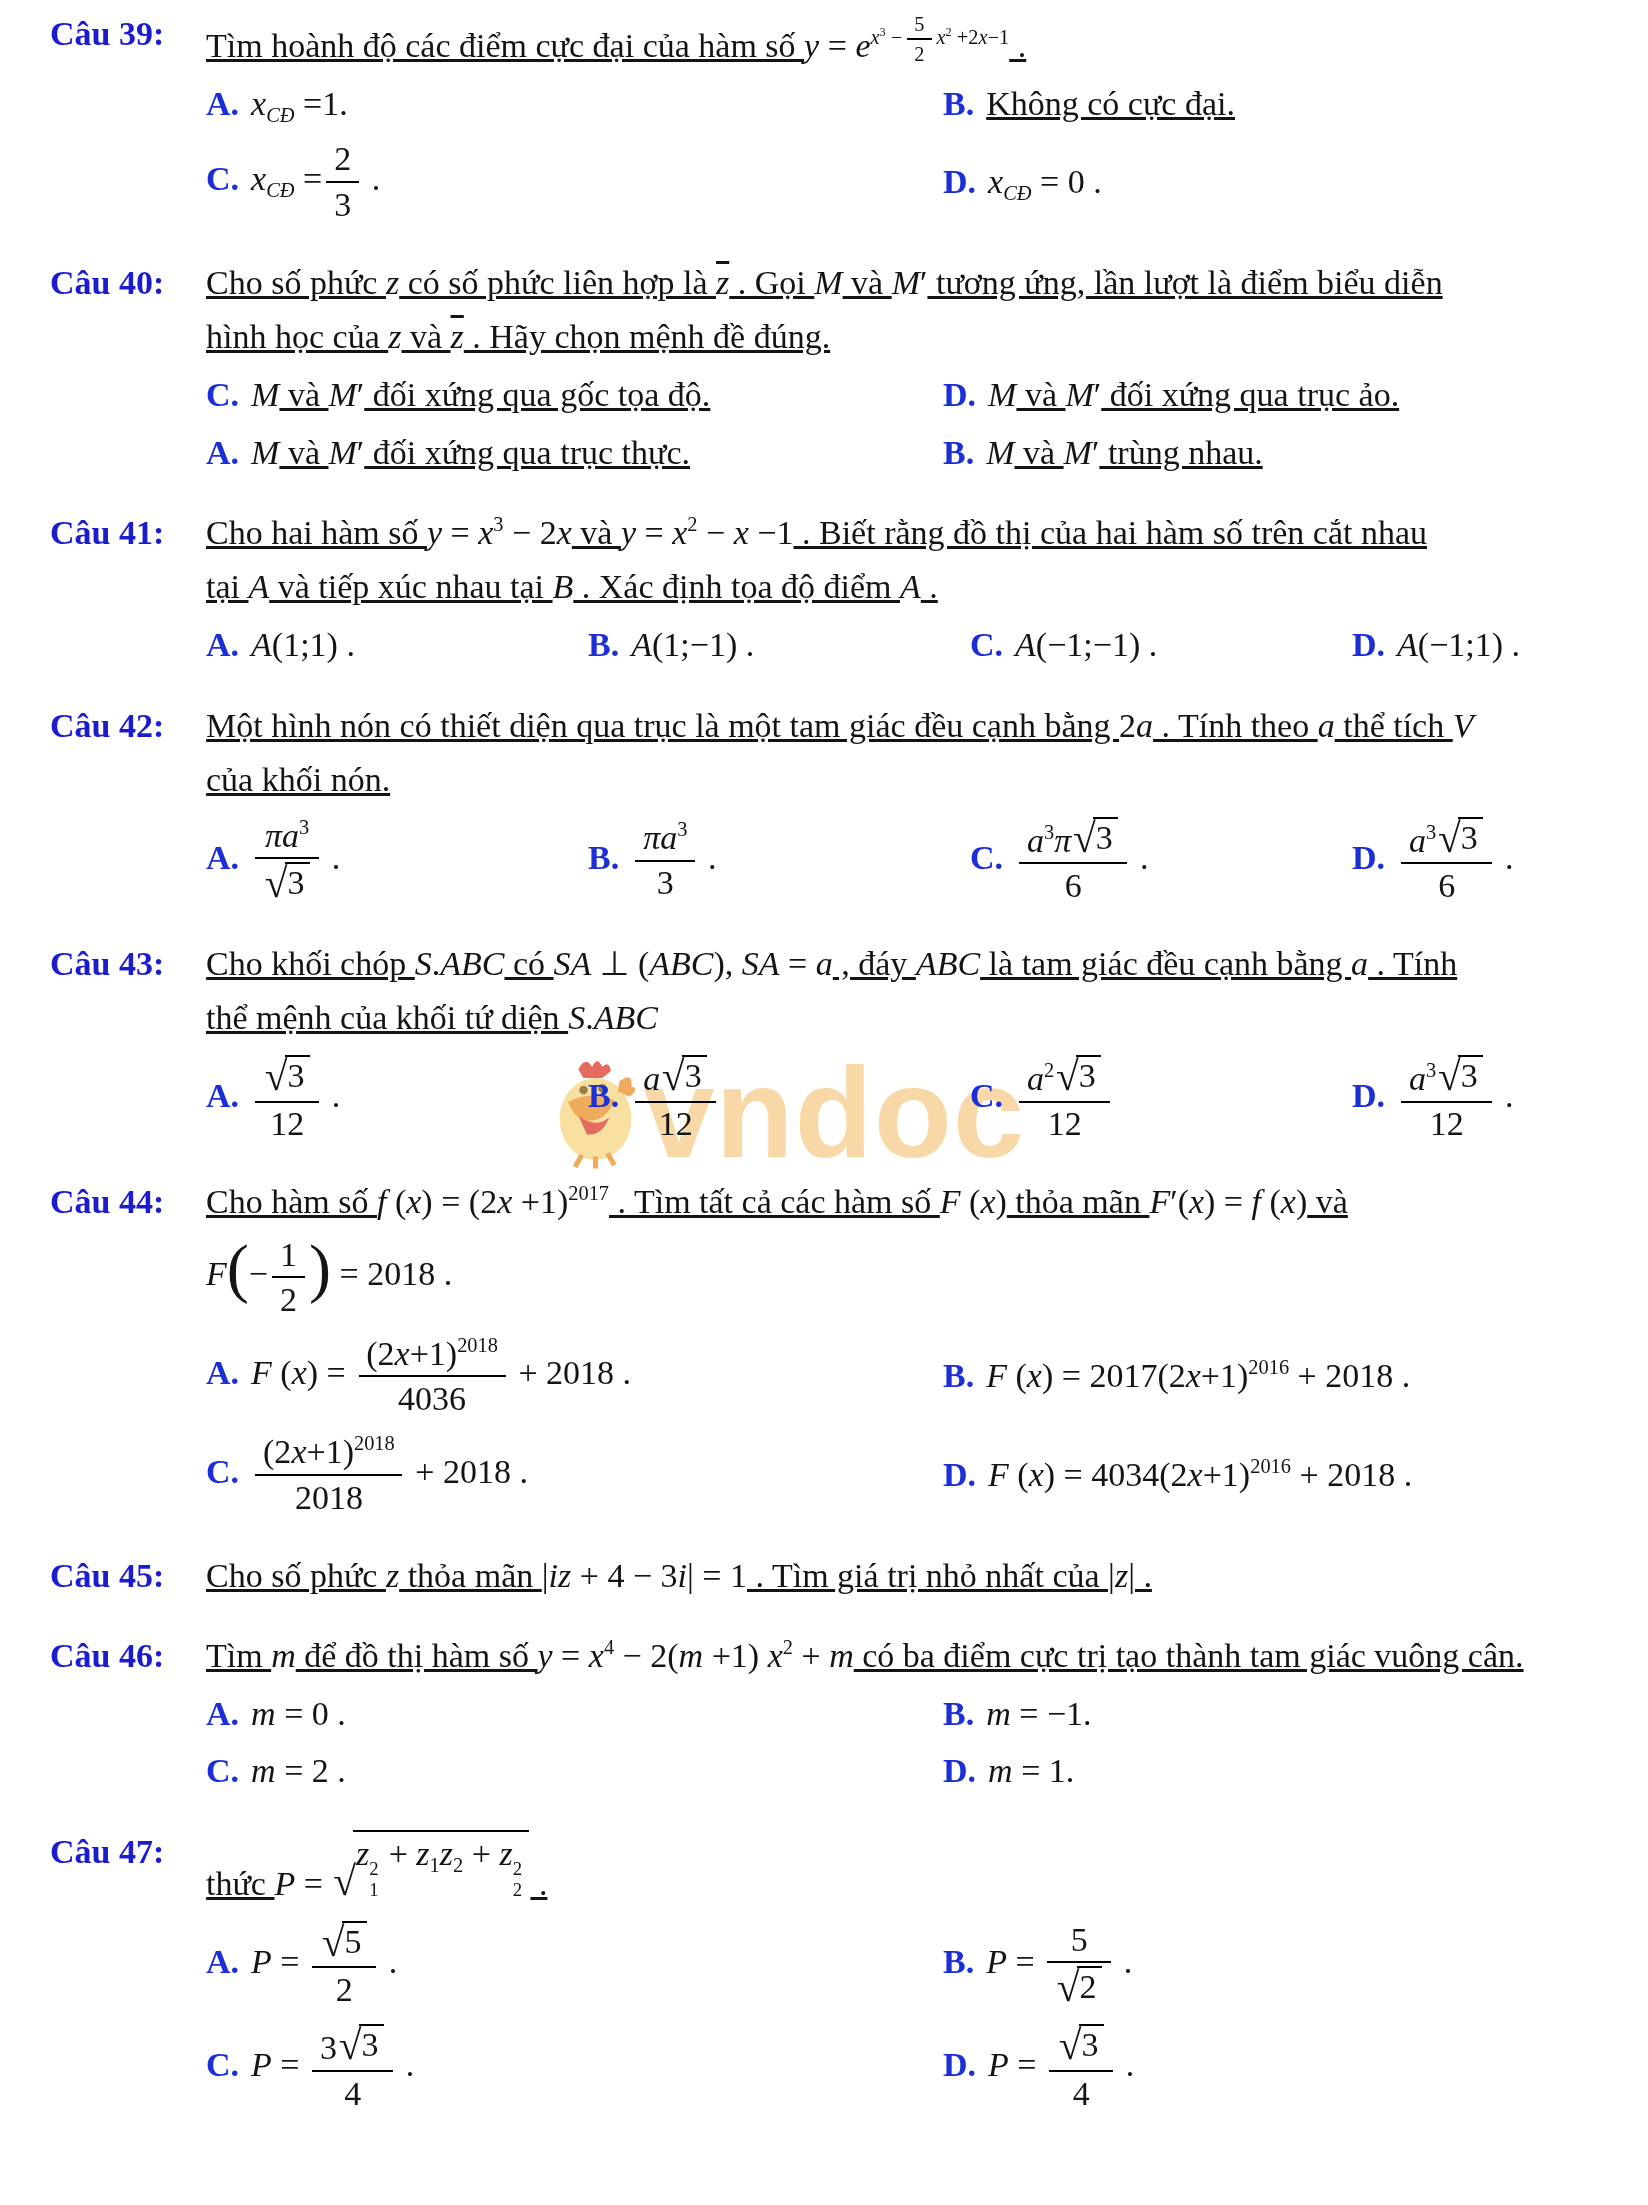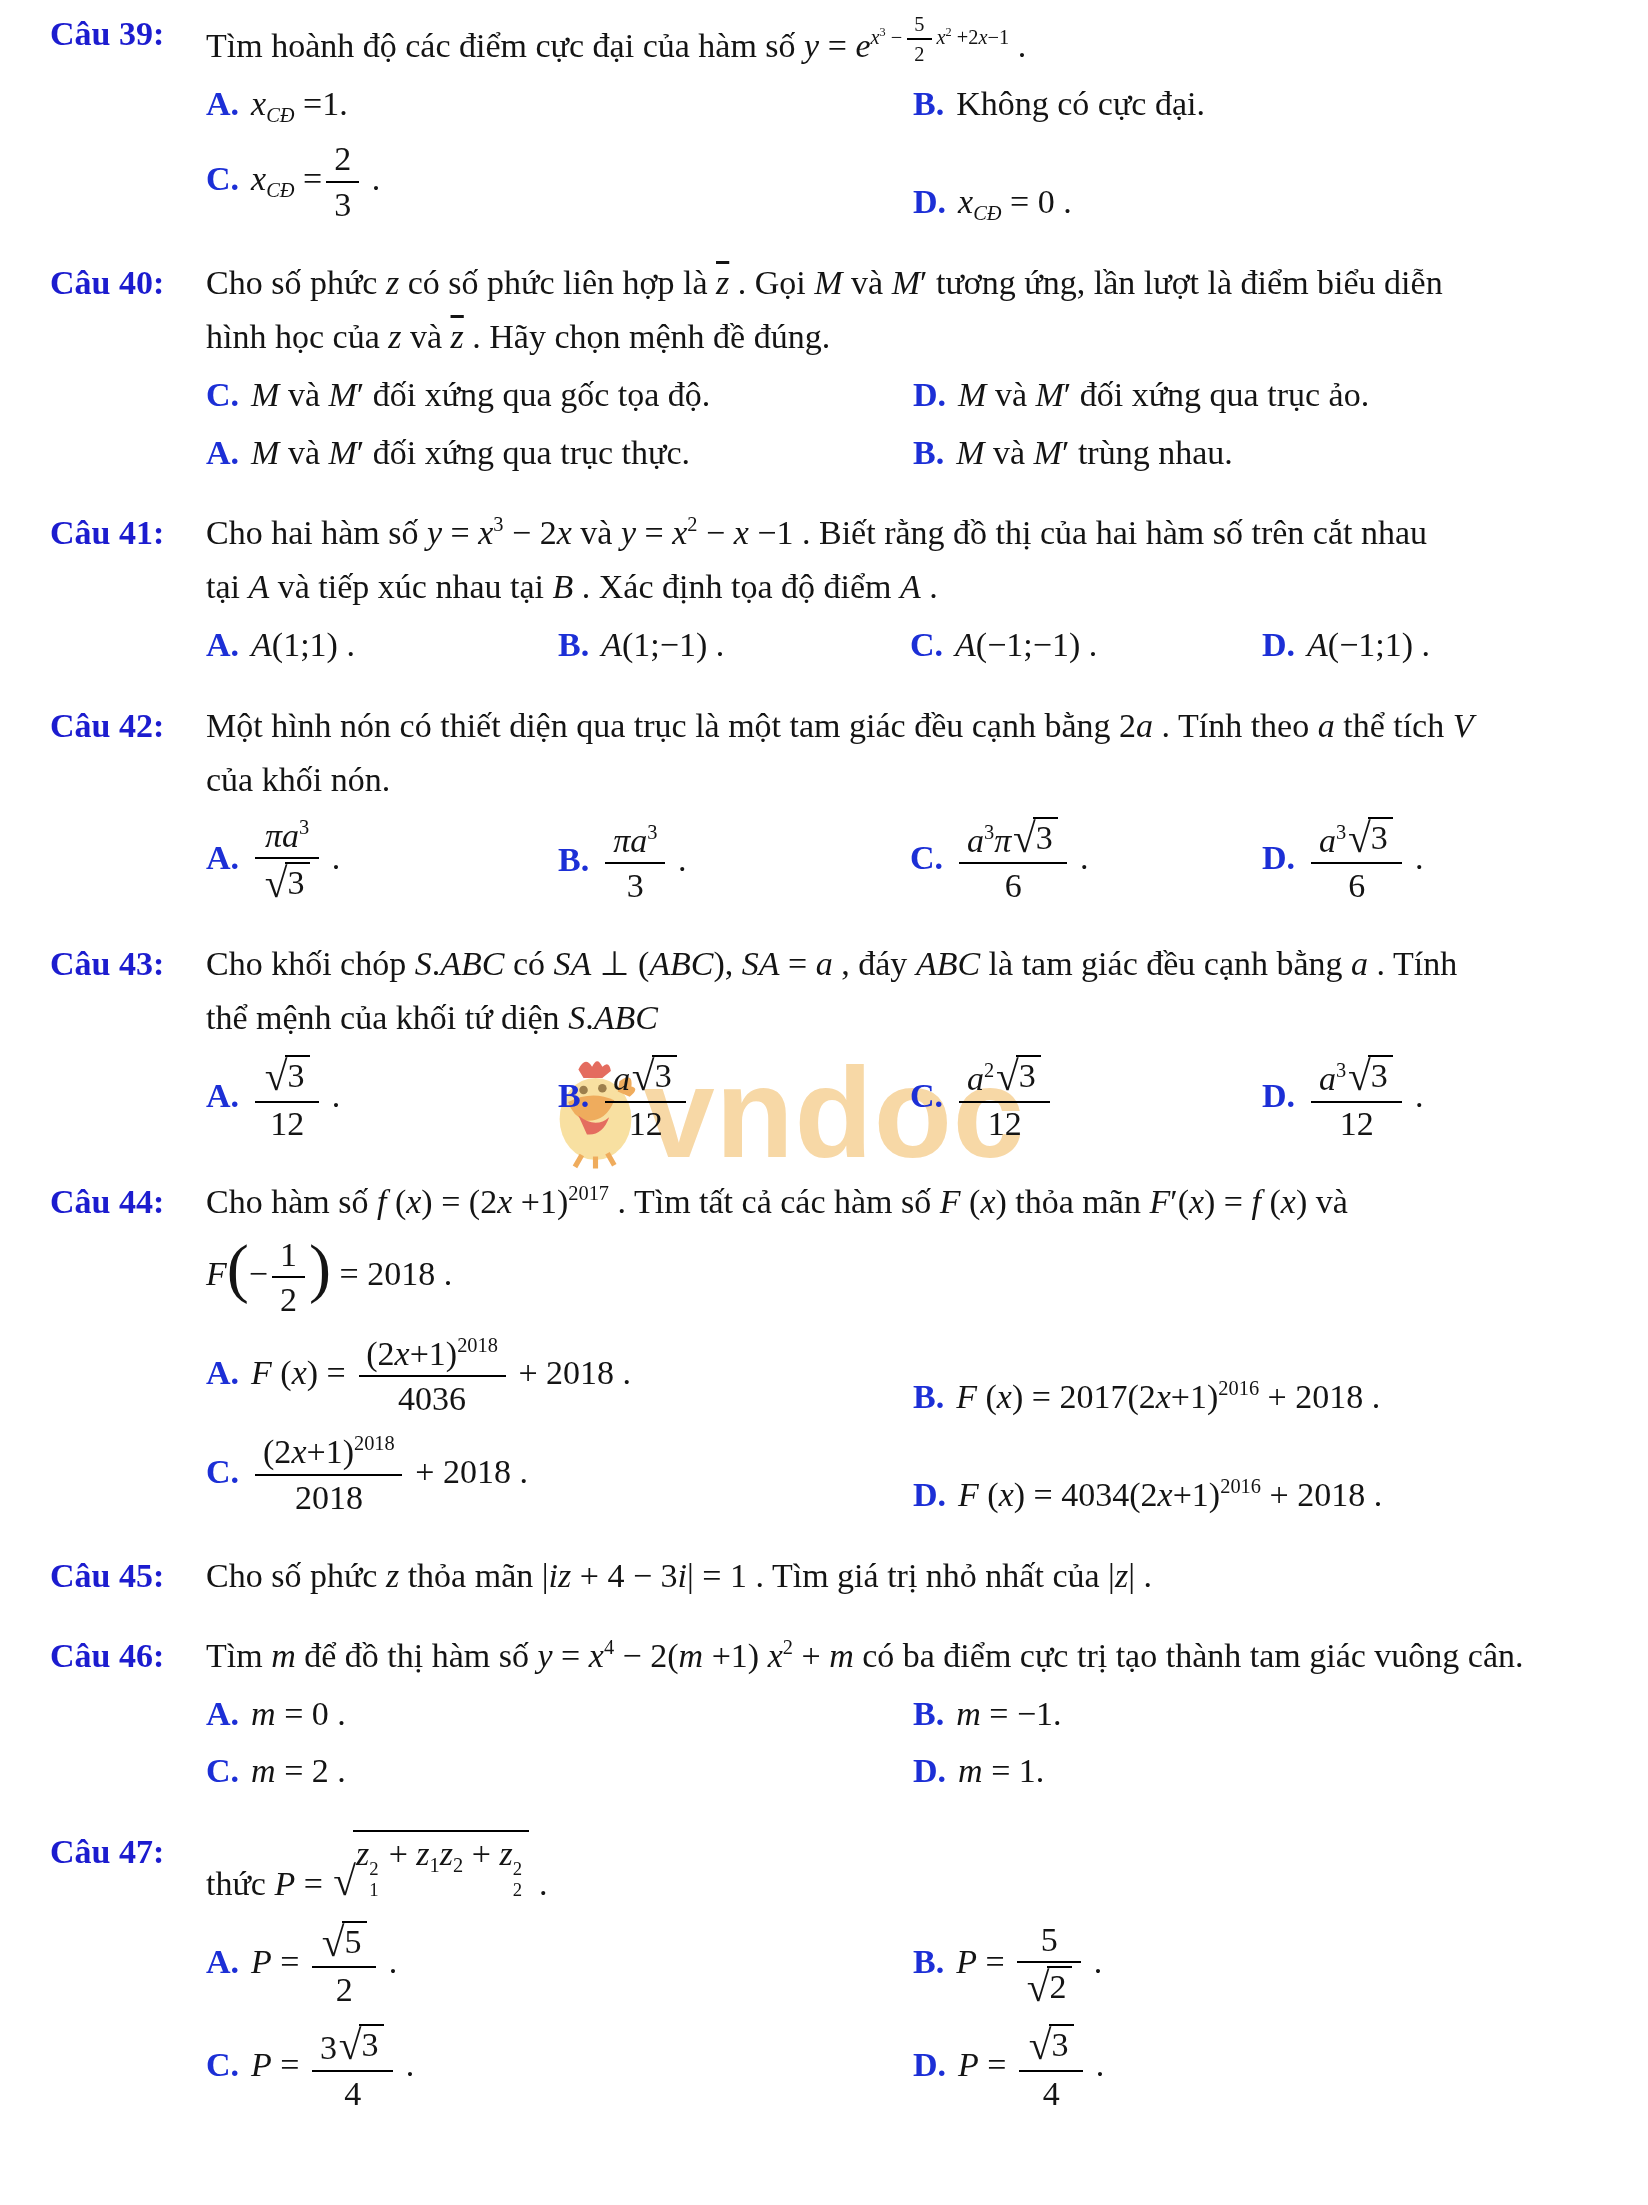--- a/index.html
+++ b/index.html
@@ -12,28 +12,28 @@
   .content{ position:relative; z-index:1; padding:12px 24px 0 50px; }
   .q-row{ display:flex; align-items:flex-start; }
   .q-label{
     flex:0 0 156px; color:var(--label,#1c1ccf); font-weight:bold;
     white-space:nowrap;
   }
   .q-body{ flex:1 1 auto; min-width:0; }
   .question{ margin-bottom:36px; }
   .q-line{ white-space:nowrap; }
   .q-line + .q-line{ margin-top:10.3px; }
-  .opt-row{ display:flex; align-items:flex-end; margin-top:13.7px; }
+  .opt-row{ display:flex; align-items:center; margin-top:13.7px;gap:30px; }
   .opt{ white-space:nowrap; flex:0 0 auto; }
   .col4{ width:352px; }
   .col4:last-child{ width:auto; }
   .col2{ width:707px; }
   .col2:last-child{ width:auto; }
   .opt-letter{ color:var(--letter,#1c2fd6); font-weight:bold; margin-right:12px; }
-  .txt{ font-style:normal; }
+  .txt{ font-style:normal;text-decoration:underline; }
   .math{ font-style:normal; }
   .math i{ font-style:italic; }
   
   .frac{
     display:inline-flex; flex-direction:column; text-align:center;
     vertical-align:middle; margin:0 4.3px; line-height:1.12;
   }
   .fr-n{ display:block; padding:0.9px 7.7px 2.6px; border-bottom:2.6px solid #000; }
   .fr-d{ display:block; padding:2.6px 7.7px 0.9px; }
   

